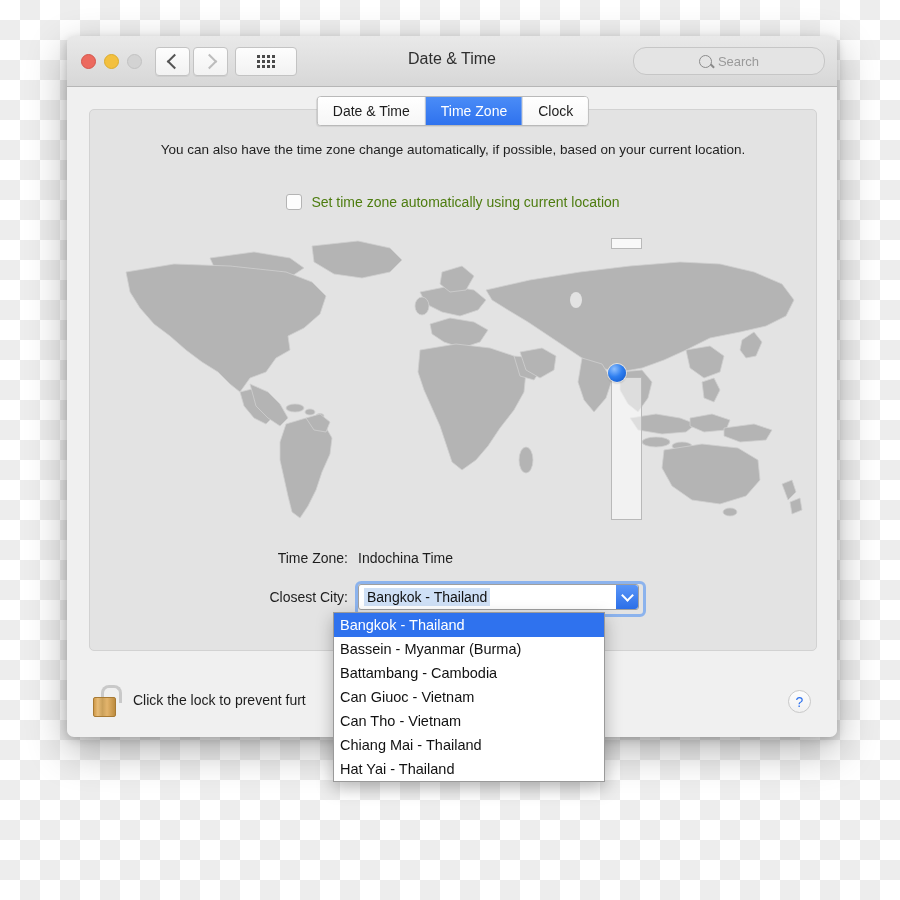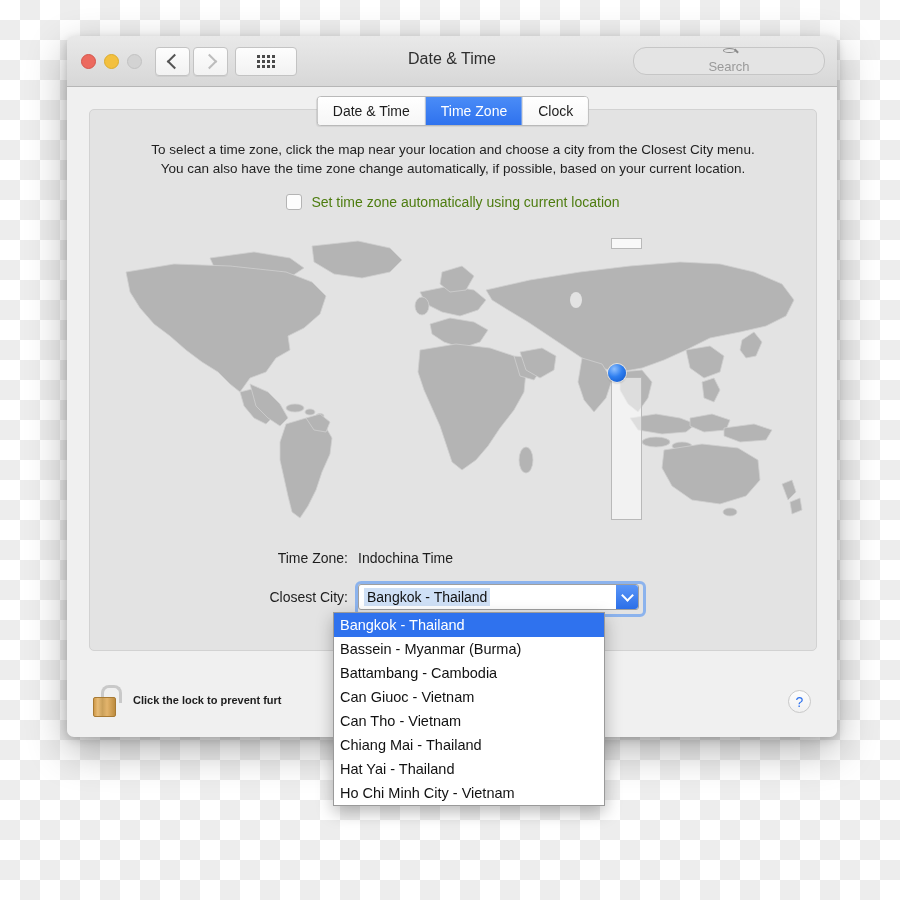--- a/index.html
+++ b/index.html
@@ -74,21 +74,21 @@
   .wintitle {
     position: absolute; left: 0; right: 0; top: 14px;
     text-align: center; font-size: 16px; color: #2e2e2e;
   }
 
   .searchfield {
     position: absolute; right: 12px; top: 11px;
     width: 190px; height: 26px;
     background: #e4e4e4;
     border: 1px solid #c6c6c6; border-radius: 13px;
-    display: flex; align-items: center; justify-content: center; gap: 6px; flex-direction: column;
+    display: flex; align-items: center; justify-content: center; gap: 6px;
   }
   .search-ico { width: 11px; height: 11px; border: 1.6px solid #8b8b8b; border-radius: 50%; position: relative; }
   .search-ico::after { content:""; position:absolute; width:5px; height:1.6px; background:#8b8b8b; transform: rotate(45deg); right:-4px; bottom:0px; }
   .search-ph { font-size: 13px; color: #9a9a9a; }
 
   
   .winbody { position: relative; height: 650px; background: #f0f0f0; border-radius: 0 0 7px 7px; }
 
   .panel {
     position: absolute; left: 22px; top: 22px;
@@ -223,21 +223,21 @@
     border-bottom: none;
     border-radius: 8px 8px 0 0;
   }
   .lock-body {
     position: absolute; left: 0; top: 12px;
     width: 21px; height: 18px;
     border-radius: 2px;
     background: linear-gradient(to right,#cf9a4a 0%,#e8bc77 18%,#caa05a 40%,#e3b46c 62%,#bd8c3f 100%);
     border: 1px solid #a87a33;
   }
-  .locktext { font-size: 11px; color: #1d1d1d; white-space: nowrap; font-weight: bold; }
+  .locktext { font-size: 14px; color: #1d1d1d; white-space: nowrap; }
 
   .helpbtn {
     position: absolute; right: 26px; bottom: 24px;
     width: 21px; height: 21px; border-radius: 50%;
     background: linear-gradient(to bottom,#fdfdfd,#f1f1f1);
     border: 1px solid #c9c9c9;
     display: flex; align-items: center; justify-content: center;
     font-size: 14px; color: #2f72ee;
   }
 </style>
@@ -294,21 +294,20 @@
 
       <div class="panel">
 
         <div class="tabs">
           <div class="tab">Date &amp; Time</div>
           <div class="tab active">Time Zone</div>
           <div class="tab">Clock</div>
         </div>
 
         <div class="instructions">
-          <div>To select a time zone, click the map near your location and choose a city from the Closest City menu.</div>
           <div>You can also have the time zone change automatically, if possible, based on your current location.</div>
         </div>
 
         <div class="checkrow">
           <div class="checkbox"></div>
           <div class="checklabel">Set time zone automatically using current location</div>
         </div>
 
         <div class="mapwrap">
           <svg viewBox="0 0 726 310" xmlns="http://www.w3.org/2000/svg">
@@ -419,16 +418,15 @@
   </div>
 
   <div class="dropdown">
     <div class="dd-item sel">Bangkok - Thailand</div>
     <div class="dd-item">Bassein - Myanmar (Burma)</div>
     <div class="dd-item">Battambang - Cambodia</div>
     <div class="dd-item">Can Giuoc - Vietnam</div>
     <div class="dd-item">Can Tho - Vietnam</div>
     <div class="dd-item">Chiang Mai - Thailand</div>
     <div class="dd-item">Hat Yai - Thailand</div>
-    <div class="dd-item">Ho Chi Minh City - Vietnam</div>
   </div>
 
 </div>
 
 </body></html>

